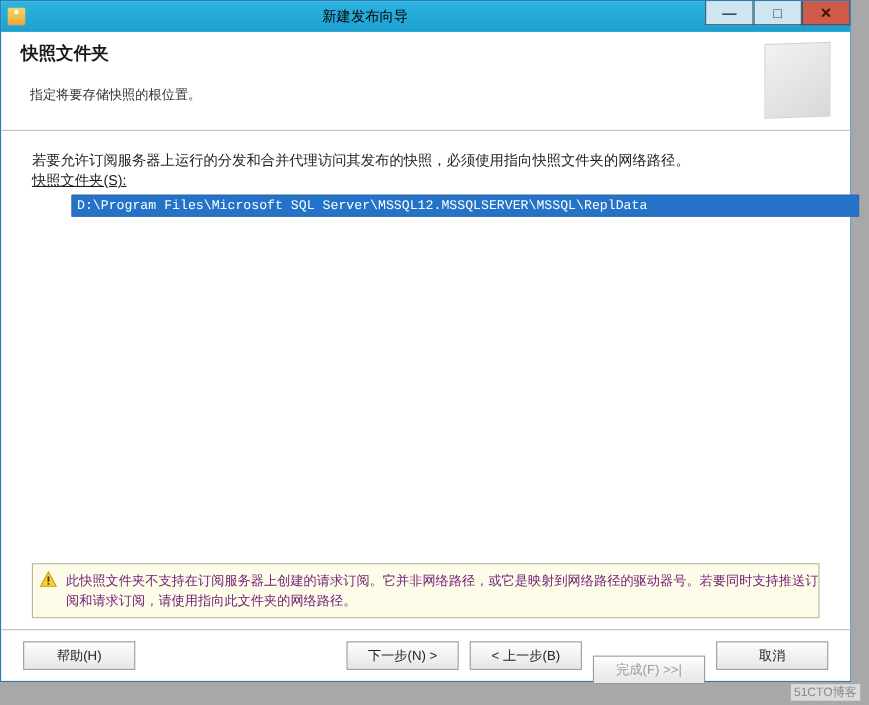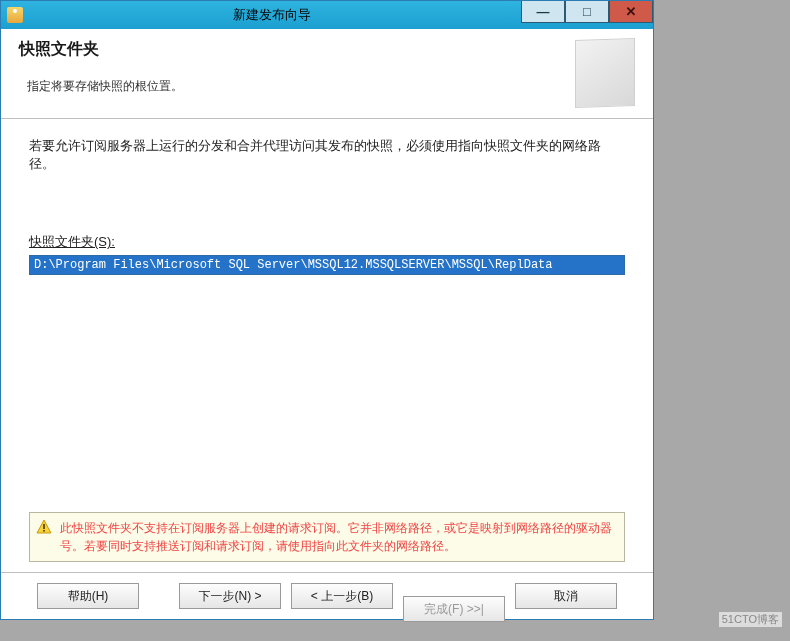--- a/index.html
+++ b/index.html
@@ -6,21 +6,21 @@
   body {
     font-family: "Microsoft YaHei", "SimSun", Arial, sans-serif;
     font-size: 12px;
     background: #a8a8a8;
     width: 790px;
     height: 641px;
     overflow: hidden;
     position: relative;
   }
   .window {
-    width: 654px;
+    width: 774px;
     height: 620px;
     background: #fff;
     border: 1px solid #2b7cb3;
     display: flex;
     flex-direction: column;
   }
   .titlebar {
     height: 28px;
     background: linear-gradient(#2fb4e0, #1a9fd0);
     display: flex;
@@ -92,65 +92,65 @@
   }
   .content {
     flex: 1;
     padding: 18px 28px 0 28px;
     display: flex;
     flex-direction: column;
   }
   .intro-text {
     font-size: 13px;
     color: #222;
-    margin-bottom: 60px;
   }
   .field-label {
     font-size: 13px;
     color: #222;
     margin-bottom: 4px;
     text-decoration: underline;
   }
   .path-input {
     width: 100%;
     border: 1px solid #2f6aa8;
     padding: 2px 4px;
     font-family: "Courier New", monospace;
     font-size: 12px;
     background: #2573c8;
     color: #fff;
+    margin-left: 36px;
   }
   .path-input::selection { background:#2573c8; color:#fff; }
   .spacer { flex: 1; }
   .warning-box {
     border: 1px solid #b8b8a0;
     background: #fcfce8;
     padding: 6px 0 6px 30px;
     margin: 0 0 10px 0;
     position: relative;
     min-height: 40px;
     font-size: 12px;
     line-height: 1.5;
-    color: #ef4444;
+    color: #701a75;
   }
   .warning-icon {
     position: absolute;
     left: 6px; top: 6px;
     width: 16px; height: 16px;
   }
   .footer-sep {
     height: 1px;
     background: #bfbfbf;
     margin: 0;
   }
   .footer {
     height: 46px;
     display: flex;
     align-items: center;
-    padding: 0 36px;
+    padding: 0 20px;
     gap: 10px;
     justify-content: center;
   }
   .footer .gap { flex: 1; }
   .btn {
     min-width: 102px;
     height: 26px;
     border: 1px solid #9a9a9a;
     background: linear-gradient(#fdfdfd, #e6e6e6);
     font-size: 12px;
@@ -158,21 +158,21 @@
     cursor: default;
     display: inline-flex;
     align-items: center;
     justify-content: center;
     padding: 0 10px;
   }
   .btn.disabled { color: #9a9a9a; margin-top: 26px; }
   .watermark {
     position: absolute;
     right: 8px;
-    bottom: 14px;
+    bottom: 4px;
     font-size: 11px;
     color: #888;
     background: rgba(255,255,255,0.6);
     padding: 0 3px;
   }
 </style>
 </head>
 <body>
 
 <div class="window">

